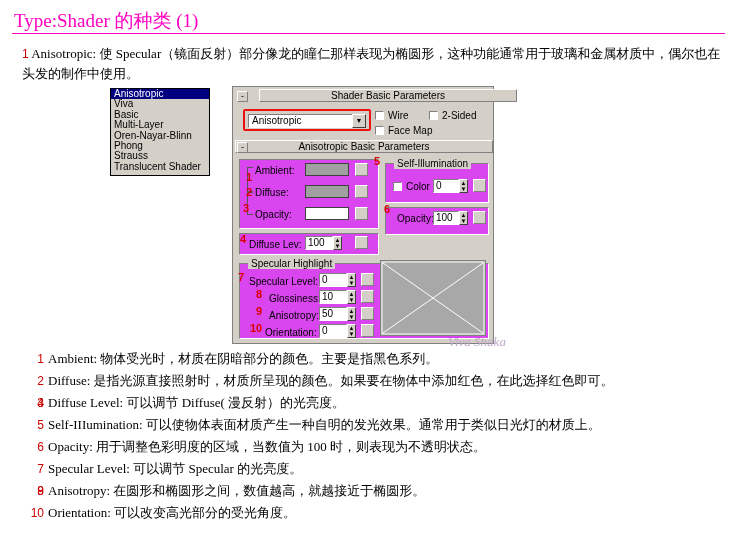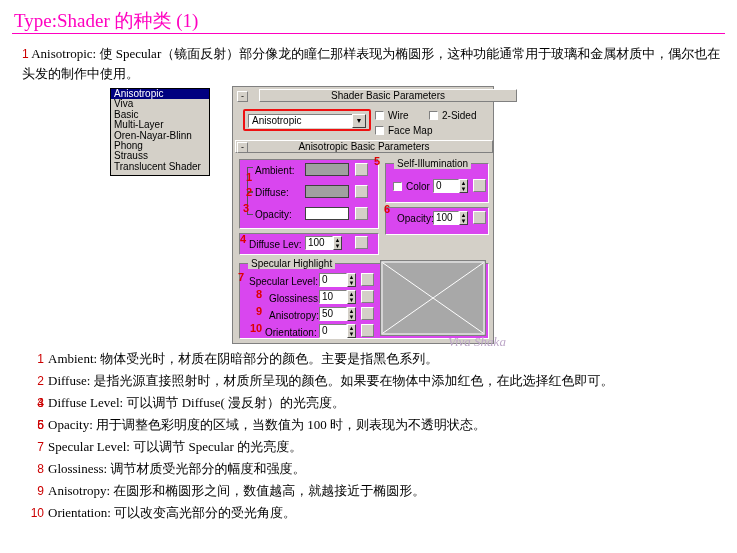--- a/index.html
+++ b/index.html
@@ -493,32 +493,32 @@
     </div>
     <div class="defitem">
       <span class="idx">3</span>
     </div>
     <div class="defitem">
       <span class="idx">4</span>
       <span>Diffuse Level: 可以调节 Diffuse( 漫反射）的光亮度。</span>
     </div>
     <div class="defitem">
       <span class="idx">5</span>
+      <span>Self-IIIumination: 可以使物体表面材质产生一种自明的发光效果。通常用于类似日光灯的材质上。</span>
     </div>
     <div class="defitem">
       <span class="idx">6</span>
       <span>Opacity: 用于调整色彩明度的区域，当数值为 100 时，则表现为不透明状态。</span>
     </div>
     <div class="defitem">
       <span class="idx">7</span>
       <span>Specular Level: 可以调节 Specular 的光亮度。</span>
     </div>
     <div class="defitem">
       <span class="idx">8</span>
-      <span>Glossiness: 调节材质受光部分的幅度和强度。</span>
     </div>
     <div class="defitem">
       <span class="idx">9</span>
       <span>Anisotropy: 在圆形和椭圆形之间，数值越高，就越接近于椭圆形。</span>
     </div>
     <div class="defitem">
       <span class="idx wide">10</span>
       <span>Orientation: 可以改变高光部分的受光角度。</span>
     </div>
   </div>

